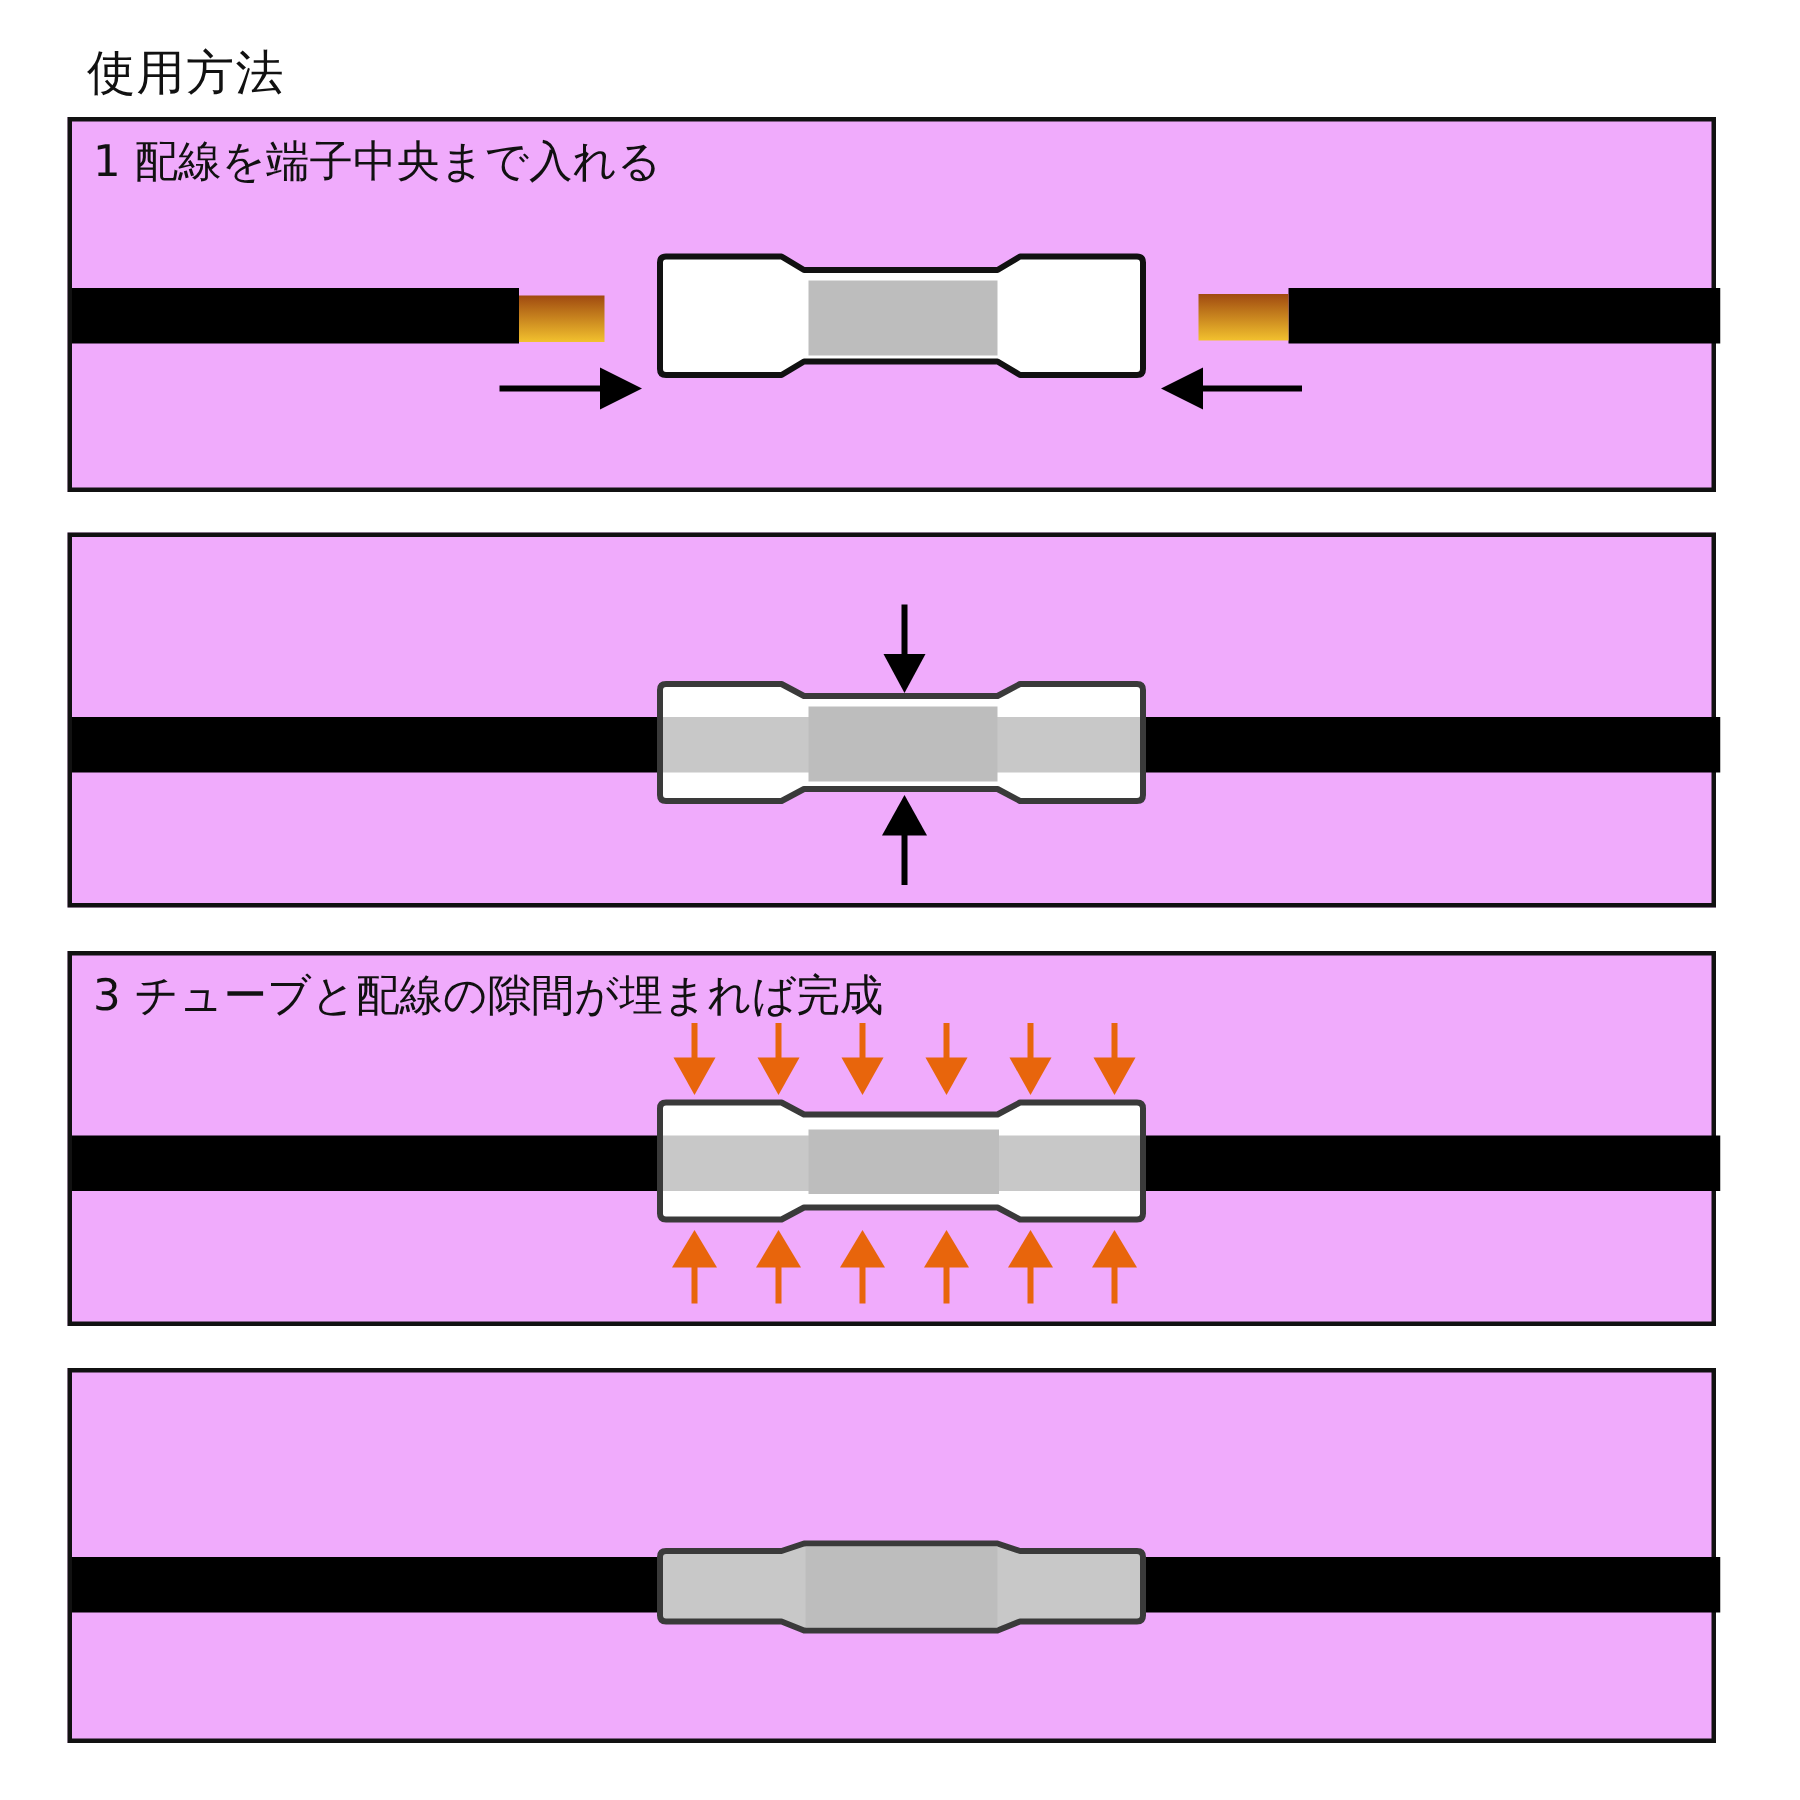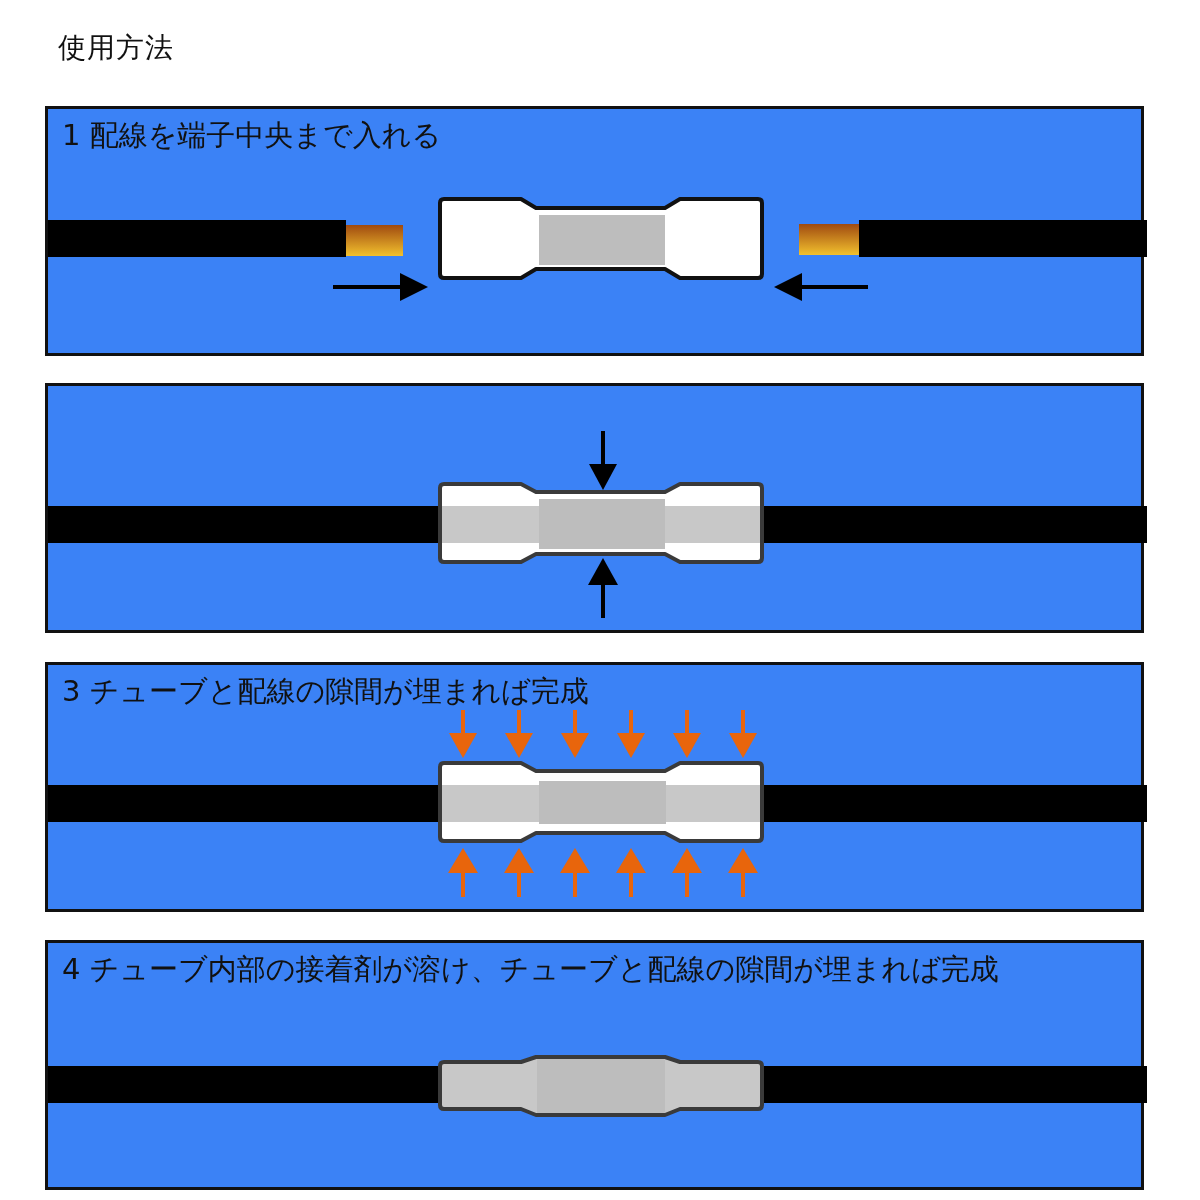--- a/index.html
+++ b/index.html
@@ -1,19 +1,19 @@
 <!DOCTYPE html>
 <html><head>
 <meta charset="utf-8">
 <style>
   html, body { margin:0; padding:0; background:#ffffff; }
   body { width:1200px; height:1200px; position:relative; overflow:hidden;
          font-family:"DejaVu Sans", "Liberation Sans", sans-serif; color:#111; }
-  .title { position:absolute; left:58px; top:28px; font-size:28px; line-height:40px; letter-spacing:1px; }
-  .panel { position:absolute; left:45px; width:1099px; height:250px; border:3px solid #111; box-sizing:border-box; background:#3b82f6;margin-top:28px; }
+  .title { position:absolute; left:58px; top:28px; font-size:32px; line-height:40px; letter-spacing:1px; }
+  .panel { position:absolute; left:45px; width:1099px; height:250px; border:3px solid #111; box-sizing:border-box; background:#f0abfc; }
   .panel-label { position:absolute; left:14px; top:8px; font-size:29px; line-height:36px; white-space:nowrap; }
   .panel svg { position:absolute; left:0; top:0; }
 </style>
 </head>
 <body>
 
 <div class="title">使用方法</div>
 
 <div class="panel" style="top:78px;">
   <div class="panel-label">
@@ -124,22 +124,18 @@
         </g>
       <g>
           <line x1="695" y1="205" x2="695" y2="232" stroke-width="4"></line>
           <polygon points="680,208 710,208 695,183" stroke="none"></polygon>
         </g>
     </g>
   </svg>
 </div>
 
 <div class="panel" style="top:912px;">
-  <div class="panel-label">
-    <span>4</span>
-    <span>チューブ内部の接着剤が溶け、チューブと配線の隙間が埋まれば完成</span>
-  </div>
   <svg width="1099" height="250" viewBox="0 0 1099 250">
     <rect x="0" y="123" width="1099" height="37" fill="#000"></rect>
     <path d="M396 119 L473 119 L488 114 L617 114 L632 119 L710 119 Q714 119 714 123 L714 162 Q714 166 710 166 L632 166 L617 172 L488 172 L473 166 L396 166 Q392 166 392 162 L392 123 Q392 119 396 119 Z" fill="#c8c8c8" stroke="#3a3a3a" stroke-width="4" stroke-linejoin="round"></path>
     <rect x="489" y="116" width="128" height="54" fill="#bdbdbd"></rect>
   </svg>
 </div>
 
 </body></html>

